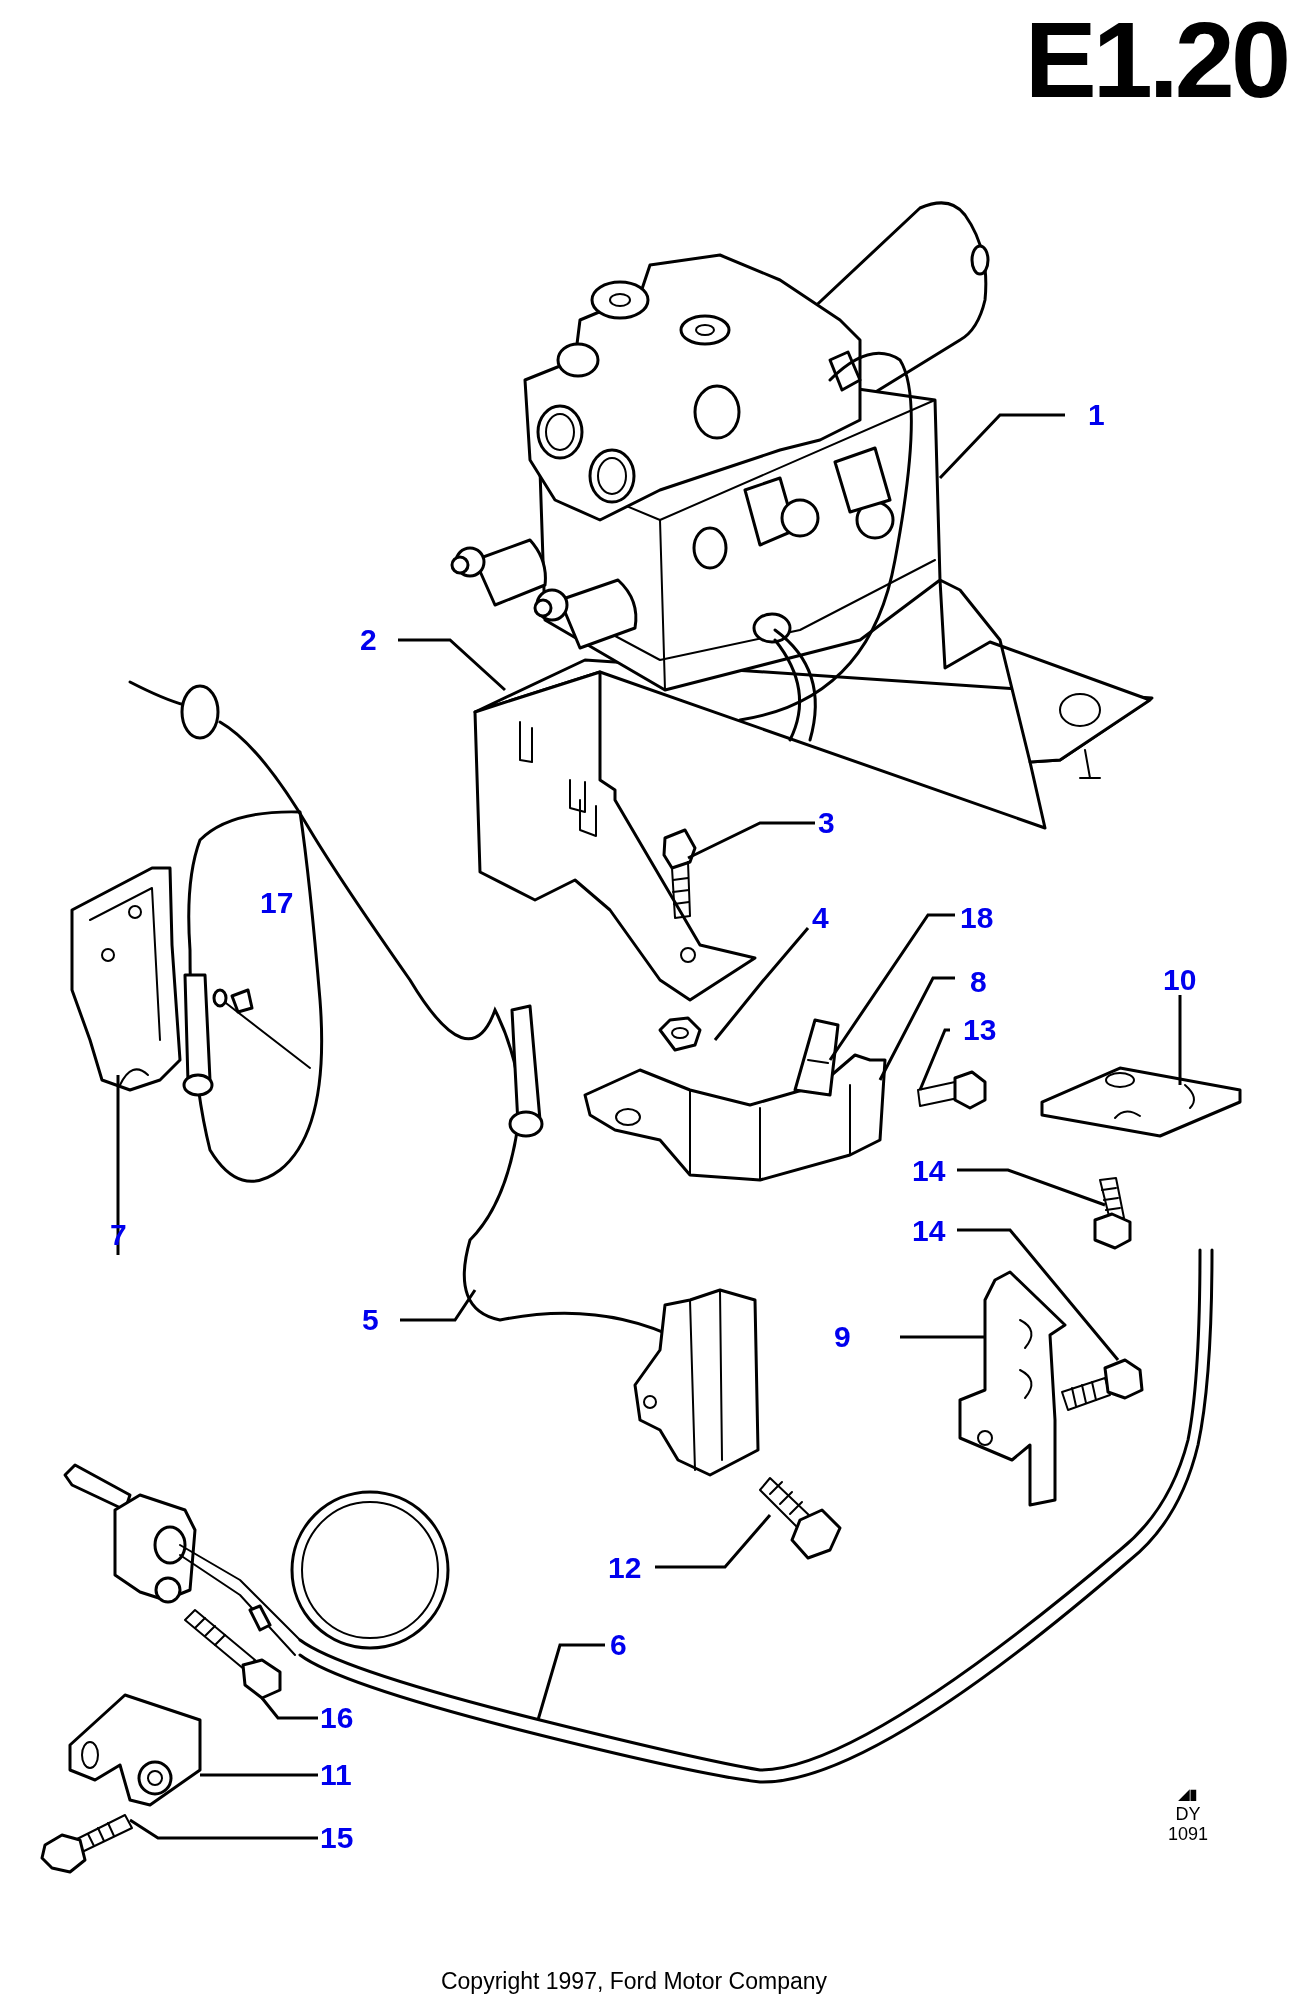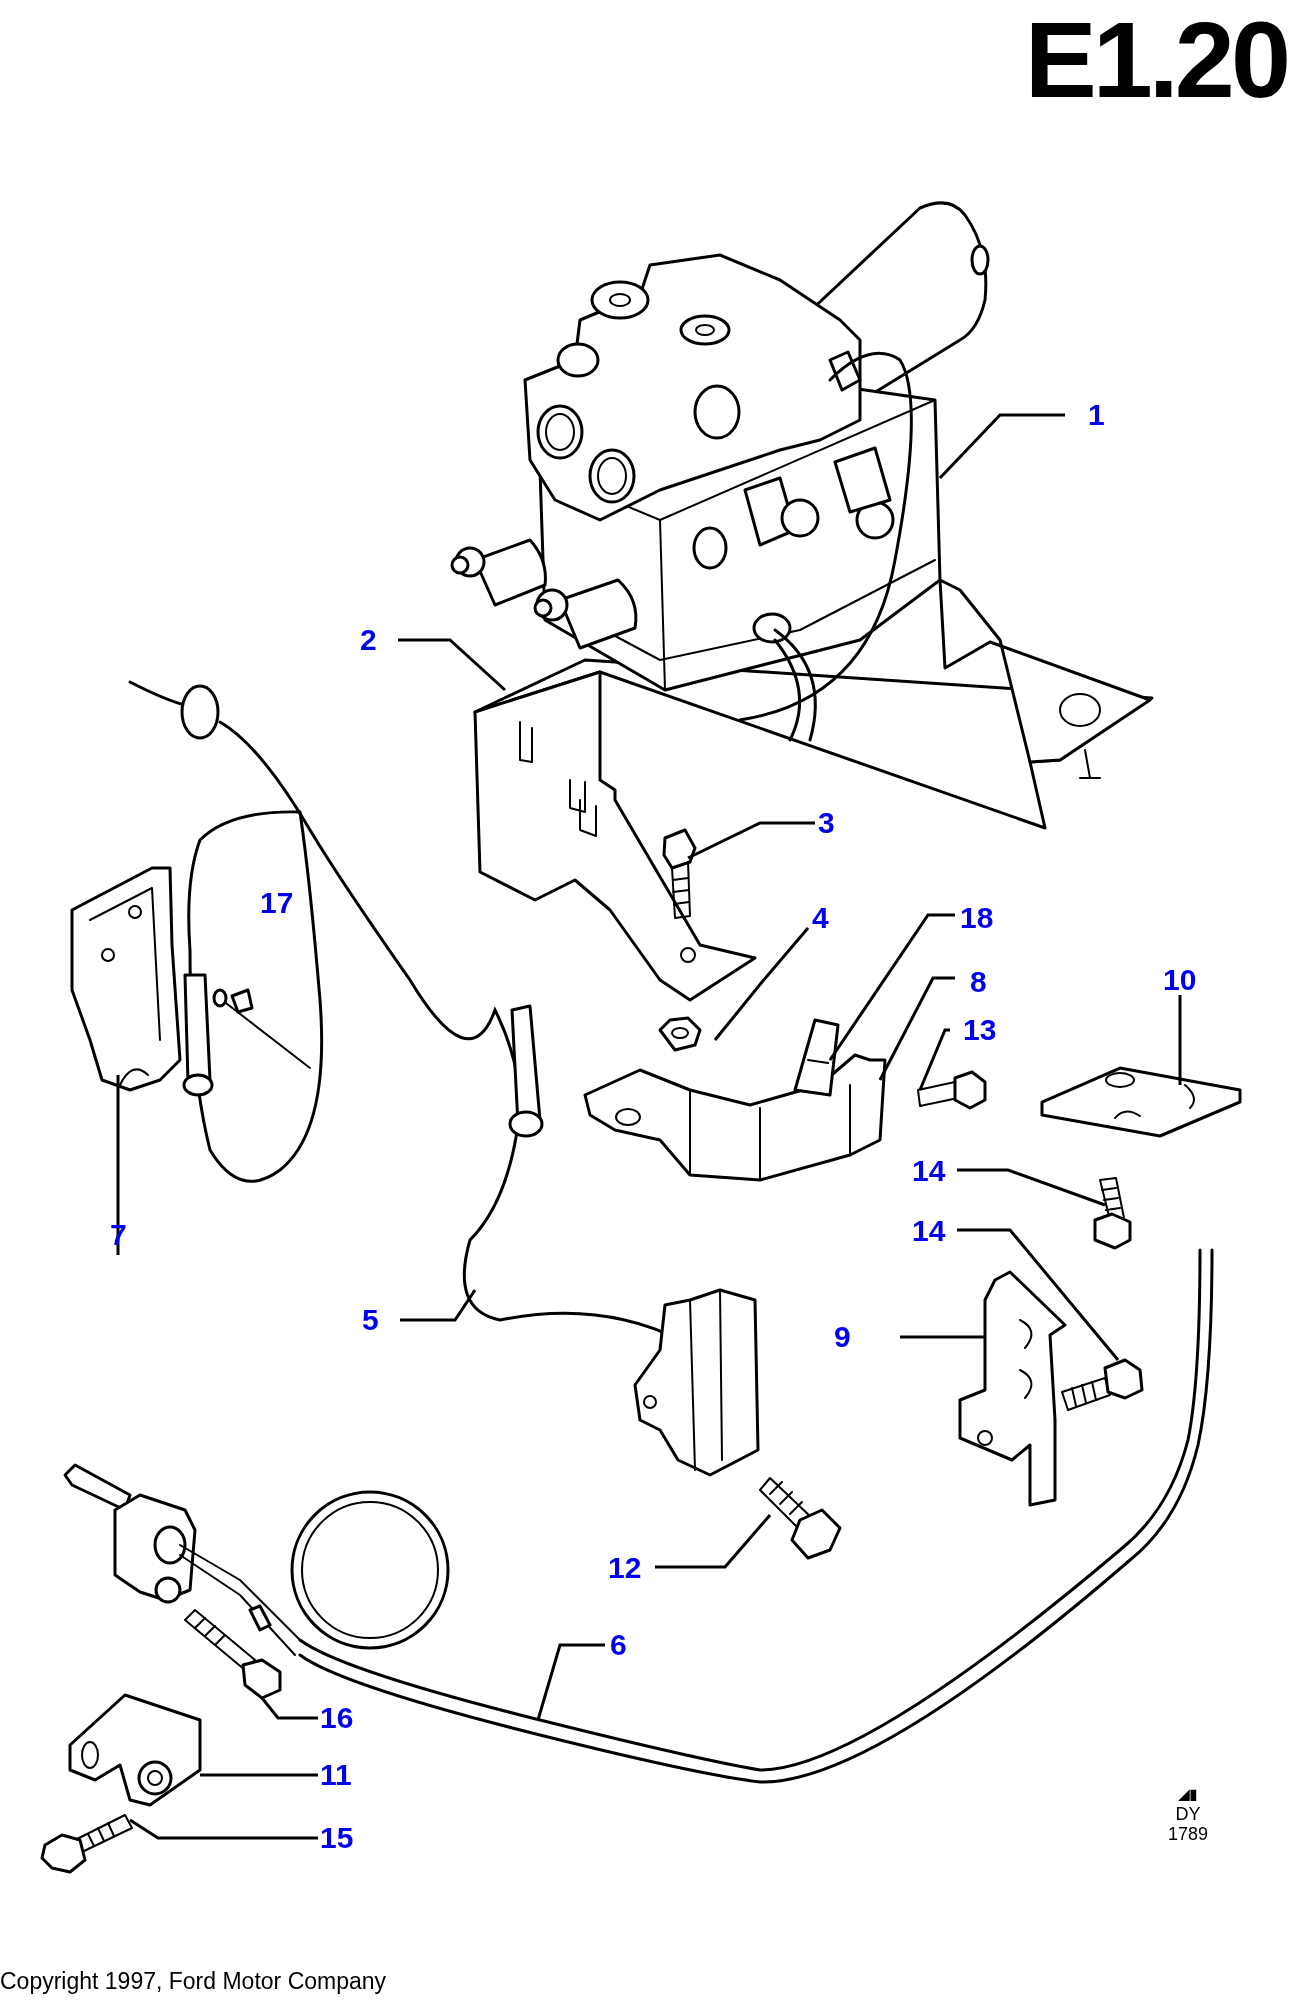--- a/index.html
+++ b/index.html
@@ -6,21 +6,21 @@
   body { width: 1305px; height: 2000px; position: relative; overflow: hidden; font-family: "Liberation Sans", sans-serif; }
   #diagram { position: absolute; left: 0; top: 0; width: 1305px; height: 2000px; }
   .part { fill: #ffffff; stroke: #000; stroke-width: 3; stroke-linejoin: round; stroke-linecap: round; }
   .thin { fill: none; stroke: #000; stroke-width: 2; stroke-linejoin: round; stroke-linecap: round; }
   .cable { fill: none; stroke: #000; stroke-width: 3; stroke-linecap: round; }
   .leader { fill: none; stroke: #000; stroke-width: 3; }
   .callout { font-family: "Liberation Sans", sans-serif; font-weight: bold; font-size: 30px; fill: #0000ee; }
   .page-code { position: absolute; right: 18px; top: 6px; font-family: "Liberation Sans", sans-serif; font-weight: bold; font-size: 108px; letter-spacing: -4px; color: #000; line-height: 1; }
   .ref { position: absolute; left: 1158px; top: 1784px; width: 60px; text-align: center; font-family: "Liberation Sans", sans-serif; font-size: 18px; line-height: 20px; color: #000; }
   .ref .glyph { font-size: 14px; font-weight: bold; }
-  .copyright { position: absolute; left: 0; width: 1268px; top: 1968px; font-family: "Liberation Sans", sans-serif; font-size: 23px; color: #000; }
+  .copyright { position: absolute; left: 0; width: 1268px; top: 1968px; text-align: center; font-family: "Liberation Sans", sans-serif; font-size: 23px; color: #000; }
 </style>
 </head>
 <body>
 
 <div class="page-code">E1.20</div>
 
 <svg id="diagram" viewBox="0 0 1305 2000" xmlns="http://www.w3.org/2000/svg">
 
   <g>
     <path class="part" d="M475 712 L585 660 L1152 698 L1060 760 L1030 762 L1045 828 L600 672 L475 712 Z"></path>
@@ -243,16 +243,16 @@
     <text class="callout" x="320" y="1848" fill="#0000ee">15</text>
     <text class="callout" x="320" y="1728" fill="#0000ee">16</text>
     <text class="callout" x="260" y="913" fill="#0000ee">17</text>
     <text class="callout" x="960" y="928" fill="#0000ee">18</text>
   </g>
 </svg>
 
 <div class="ref">
   <div class="glyph">◢▮</div>
   <div>DY</div>
-  <div>1789</div>
+  <div>1091</div>
 </div>
 
 <div class="copyright">Copyright 1997, Ford Motor Company</div>
 
 </body></html>

